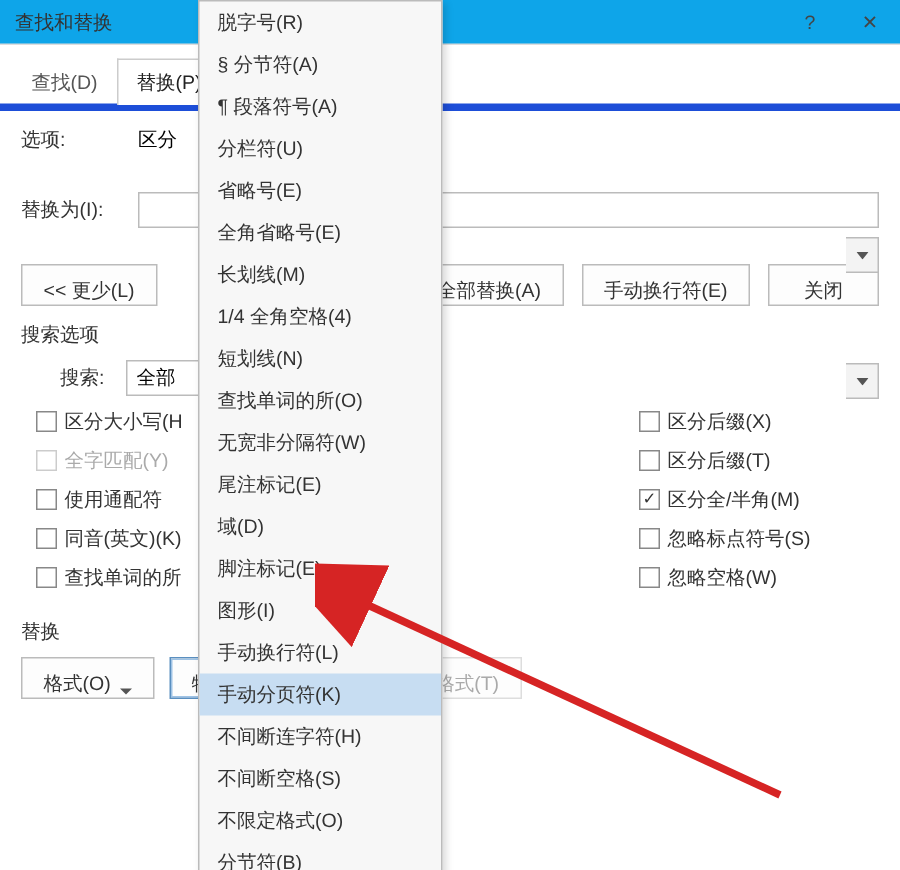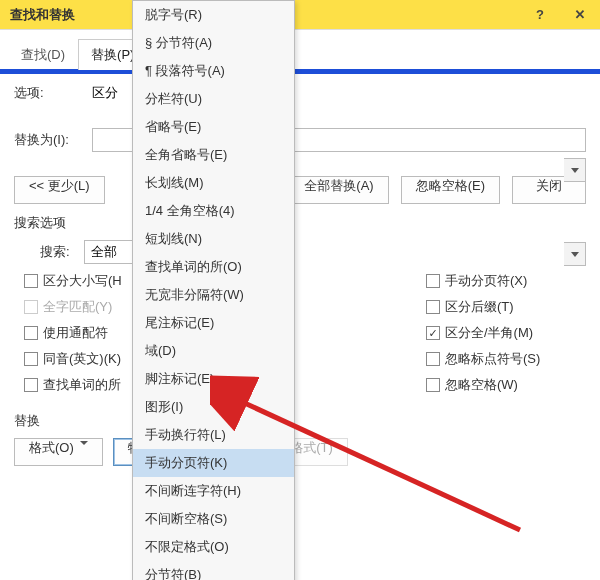--- a/index.html
+++ b/index.html
@@ -1,29 +1,29 @@
 <!DOCTYPE html>
 <html><head>
 <meta charset="utf-8">
 <style>
   * { box-sizing: border-box; font-family: "Microsoft YaHei", "Segoe UI", sans-serif; font-size: 13px; }
   body { margin: 0; background: #fff; width: 600px; height: 580px; overflow: hidden; position: relative; }
-  .titlebar { display: flex; align-items: center; height: 30px; padding: 0 0 0 10px; border-bottom: 1px solid #ddd; background: #fde047; font-weight: bold; }
+  .titlebar { display: flex; align-items: center; height: 30px; padding: 0 0 0 10px; border-bottom: 1px solid #ddd; background: #0ea5e9; }
   .titlebar-title { flex: 1; color: #333; }
   .titlebar-btn { width: 40px; height: 30px; display: flex; align-items: center; justify-content: center; color: #444; }
   .tabs { display: flex; padding: 8px 10px 0 8px; gap: 0; border-bottom: 5px solid #1d4ed8; }
   .tab { padding: 6px 12px; border: 1px solid transparent; border-bottom: none; color: #555; position: relative; top: 1px; }
   .tab.active { border-color: #ccc; background: #fff; color: #222; }
   .content { padding: 10px 14px; position: relative; }
   .row { display: flex; align-items: center; margin-bottom: 8px; }
   .row label { width: 78px; color: #333; }
   .textinput { flex: 1; height: 24px; border: 1px solid #bbb; padding: 2px 6px; background: #fff; }
   .dropdown-btn { width: 22px; height: 24px; border: 1px solid #bbb; border-left: none; background: #f3f3f3; display: flex; align-items: center; justify-content: center; }
   .section-btns { display: flex; gap: 12px; margin: 24px 0 10px 0; }
-  .btn { height: 28px; padding: 0 14px; border: 1px solid #bbb; background: #fdfdfd; display: flex; align-items: flex-start; justify-content: center; color: #333; white-space: nowrap; }
+  .btn { height: 28px; padding: 0 14px; border: 1px solid #bbb; background: #fdfdfd; display: flex; align-items: flex-end; justify-content: center; color: #333; white-space: nowrap; }
   .section-header { color: #333; margin: 6px 0 8px 0; }
   .opts-area { display: flex; gap: 20px; align-items: center; }
   .opts-col { display: flex; flex-direction: column; gap: 8px; }
   .check { display: flex; align-items: center; gap: 5px; color: #333; }
   .check.disabled { color: #aaa; }
   .check .box { width: 14px; height: 14px; border: 1px solid #888; background: #fff; display: flex; align-items: center; justify-content: center; }
   .check.disabled .box { border-color: #ccc; }
   .check .box.checked::after { content: "✓"; font-size: 11px; color: #333; line-height: 1; }
   .combo { display: flex; align-items: center; }
   .combo .textinput { width: 110px; flex: none; }
@@ -83,21 +83,21 @@
 
   <div class="section-btns">
     <div class="btn">
         <span>&lt;&lt; 更少(L)</span>
       </div>
     <div style="flex:1"></div>
     <div class="btn">
         <span>全部替换(A)</span>
       </div>
     <div class="btn">
-        <span>忽略空格(E)</span>
+        <span>手动换行符(E)</span>
       </div>
     <div class="btn" style="width:74px">
         <span>关闭</span>
       </div>
   </div>
 
   <div class="section-header">搜索选项</div>
 
   <div class="row" style="margin-left:26px">
     <label style="width:44px">搜索:</label>
@@ -126,21 +126,21 @@
         </div>
         <div class="check">
           <span class="box"></span>
           <span>查找单词的所</span>
         </div>
       </div>
     <div style="flex:1"></div>
     <div class="opts-col" id="right-opts" style="width:160px">
         <div class="check">
           <span class="box"></span>
-          <span>手动分页符(X)</span>
+          <span>区分后缀(X)</span>
         </div>
         <div class="check">
           <span class="box"></span>
           <span>区分后缀(T)</span>
         </div>
         <div class="check">
           <span class="box checked"></span>
           <span>区分全/半角(M)</span>
         </div>
         <div class="check">

